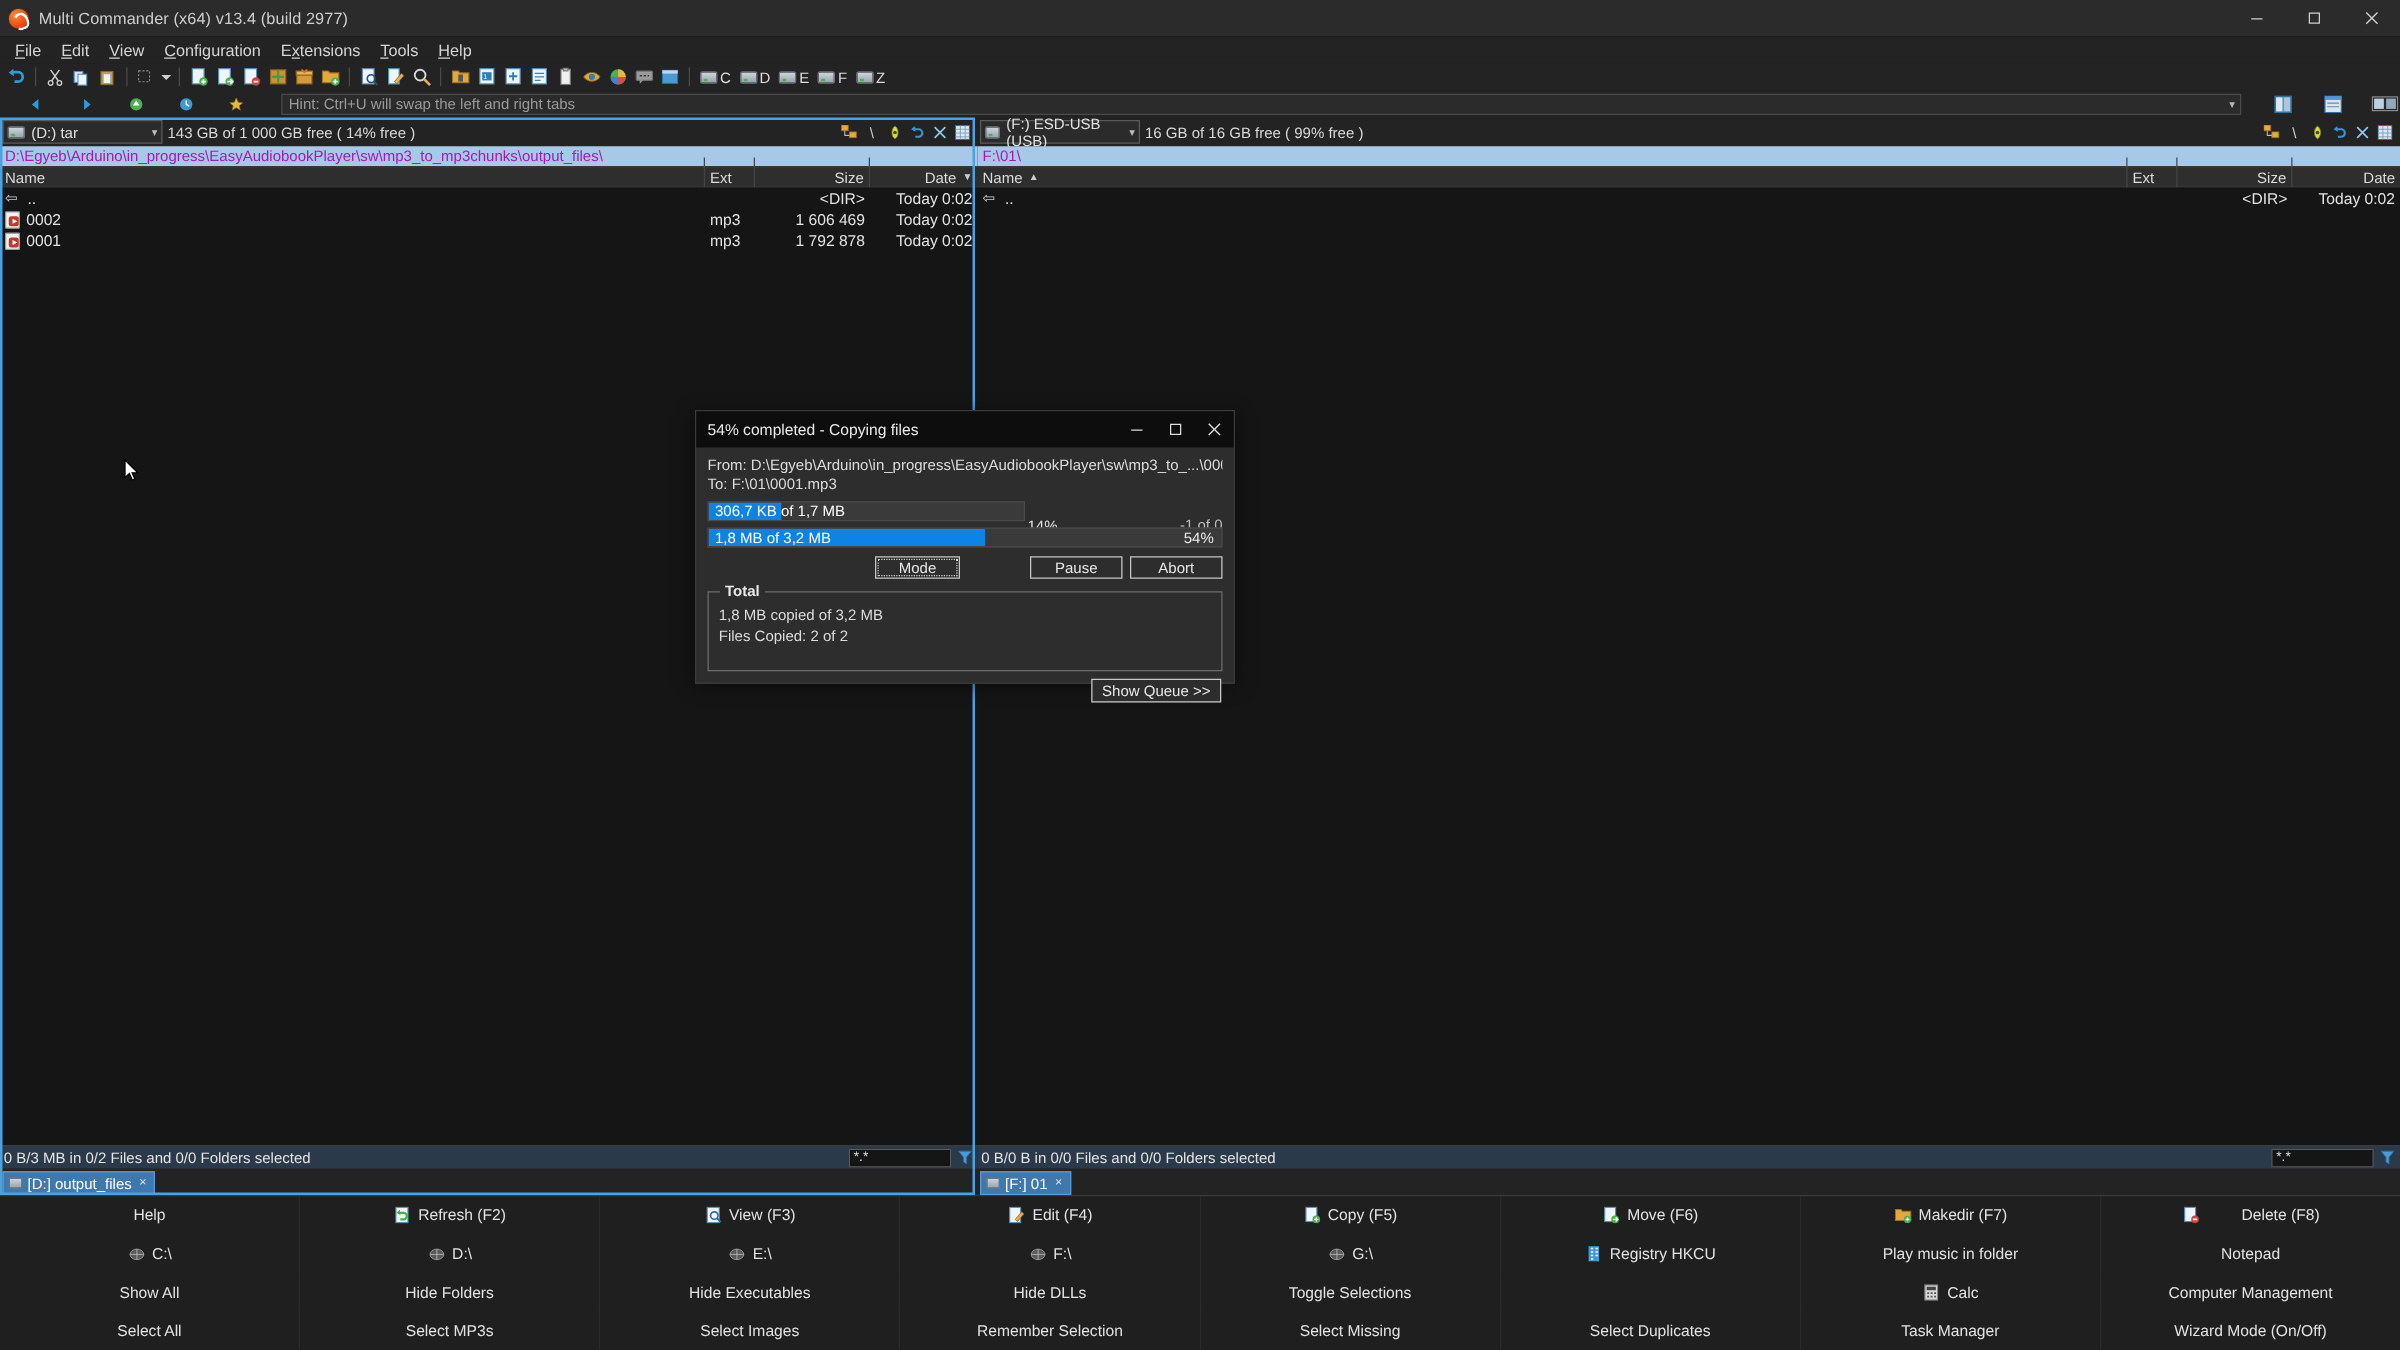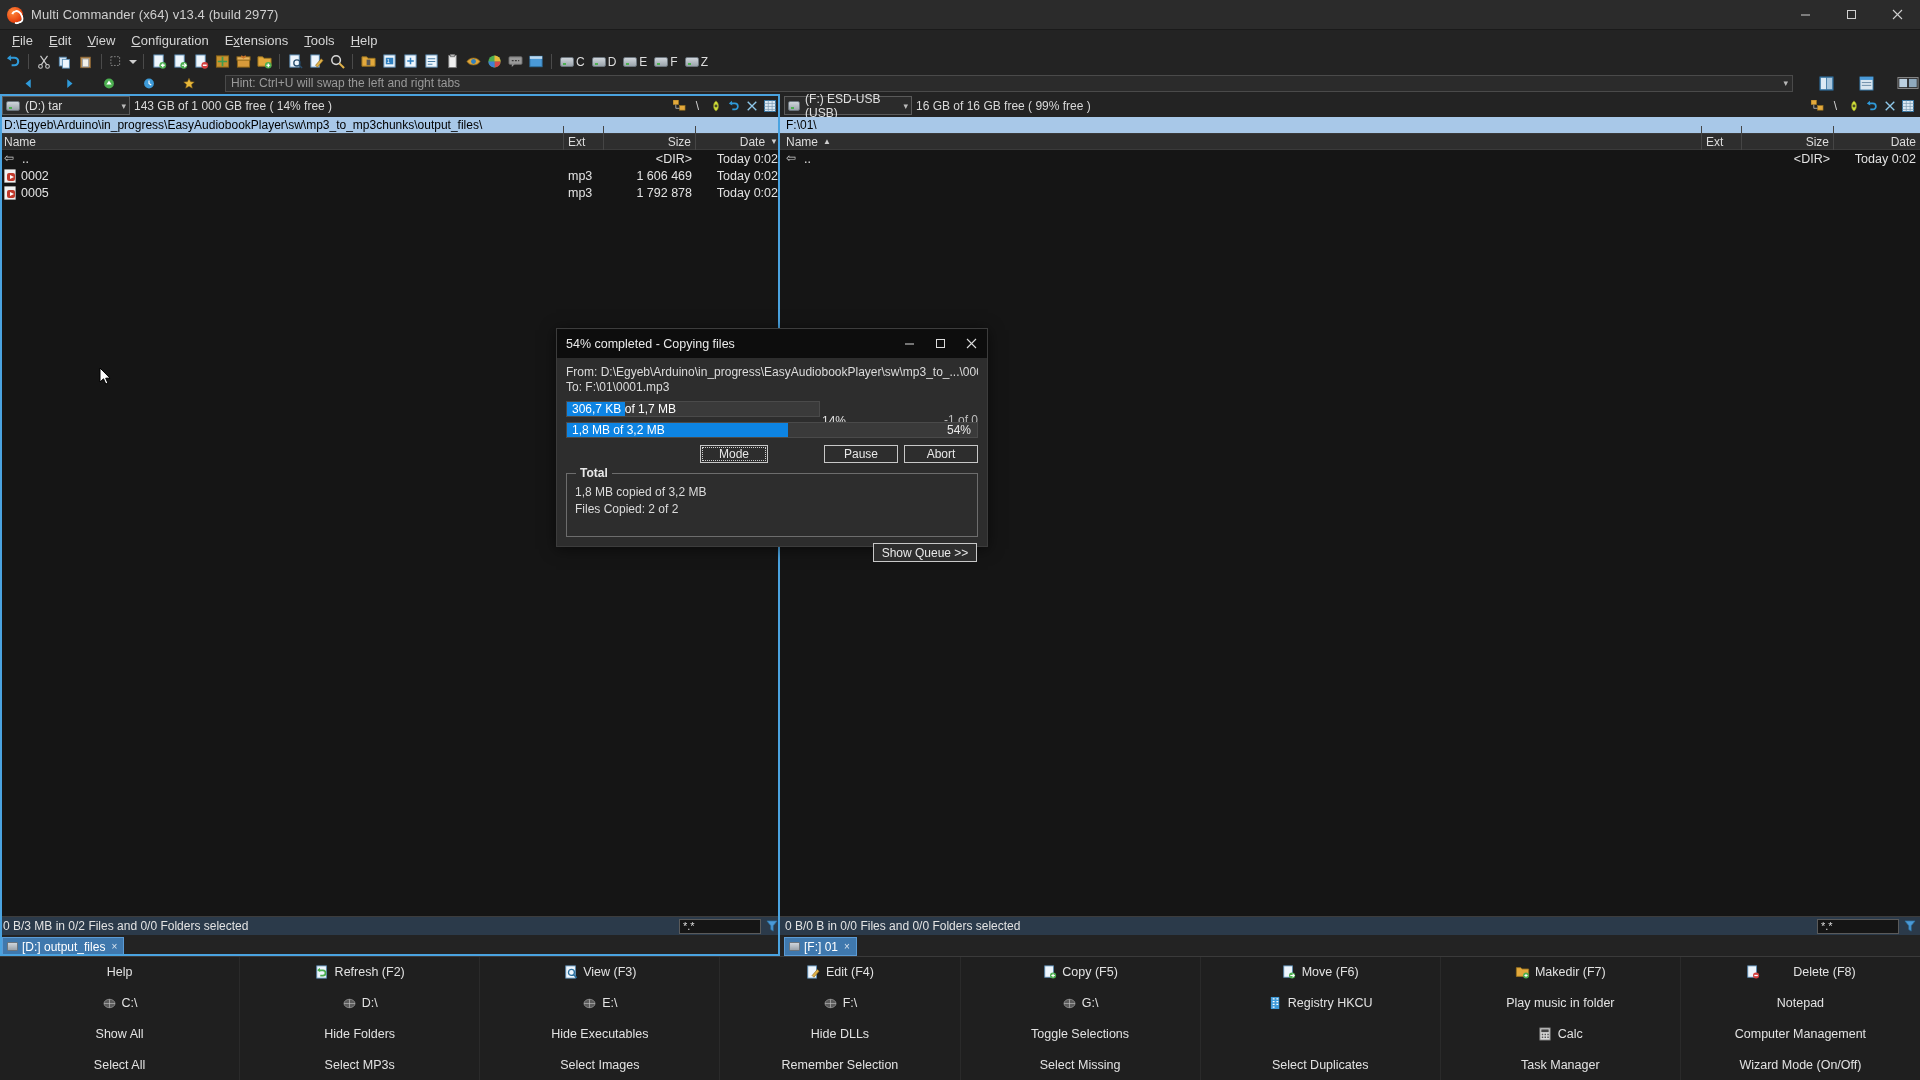--- a/index.html
+++ b/index.html
@@ -74,21 +74,21 @@
   .drvsel {
     width:128px;height:19px;border:1px solid #5a5a5a;background:#2b2b2b;
     display:flex;align-items:center;gap:5px;padding:0 3px;font-size:12px;color:#e0e0e0;flex:none;
   }
   .drvsel .cb-arrow{ margin-left:auto; font-size:9px; color:#bbb;}
   .drvinfo { font-size:12px; color:#d9d9d9; white-space:nowrap; }
   .drv-right-icons { margin-left:auto; display:flex; align-items:center; gap:3px; padding-right:3px;}
   .mini-ico { width:15px;height:14px;display:flex;align-items:center;justify-content:center;}
 
   .pathbar {
-    height:16px; background:#a8c8e8; color:#000000; font-size:12px;
+    height:16px; background:#a8c8e8; color:#a21caf; font-size:12px;
     display:flex; align-items:center; padding-left:4px; flex:none; white-space:nowrap; overflow:hidden;
   }
 
   .colhdr {
     height:17px; background:#2e2e2e; border-top:1px solid #3a3a3a; border-bottom:1px solid #3a3a3a;
     display:flex; align-items:center; font-size:12px; color:#dcdcdc; flex:none;
   }
   .colhdr .c { height:25px; display:flex; align-items:center; padding:16px 4px; border-right:1px solid #454545; }
   .c-name { flex:1 1 auto; min-width:0; }
   .c-ext  { width:40px; }
@@ -548,21 +548,21 @@
               <span class="mp3-ico"></span>
               <span>0002</span>
             </div>
           <div class="cell cell-ext">mp3</div>
           <div class="cell cell-size">1 606 469</div>
           <div class="cell cell-date">Today 0:02</div>
         </div>
         <div class="row">
           <div class="cell cell-name">
               <span class="mp3-ico"></span>
-              <span>0005</span>
+              <span>0001</span>
             </div>
           <div class="cell cell-ext">mp3</div>
           <div class="cell cell-size">1 792 878</div>
           <div class="cell cell-date">Today 0:02</div>
         </div>
 
         <svg class="cursor" viewBox="0 0 12 19">
           <path d="M1 1 L1 15 L4.5 11.8 L6.8 17 L8.9 16.1 L6.7 11.2 L11 11.1 Z" fill="#fff" stroke="#000" stroke-width="1"></path>
         </svg>
       </div>

